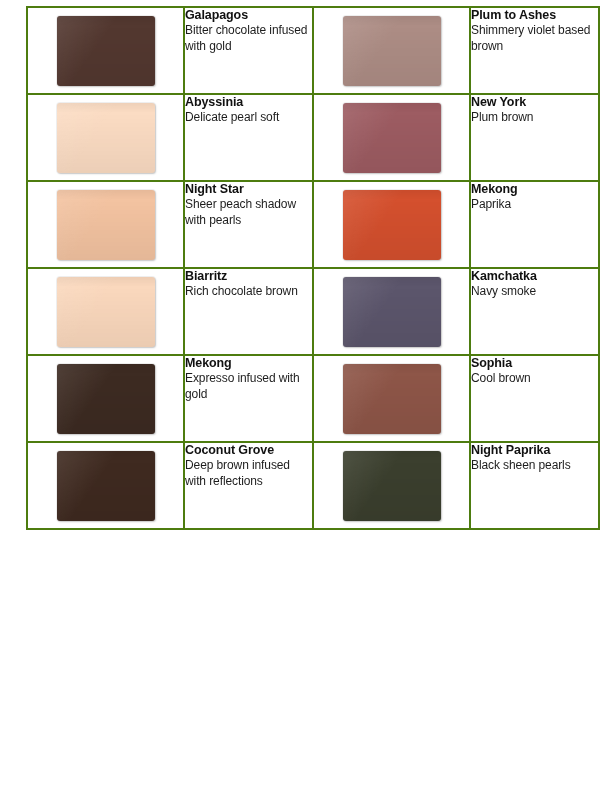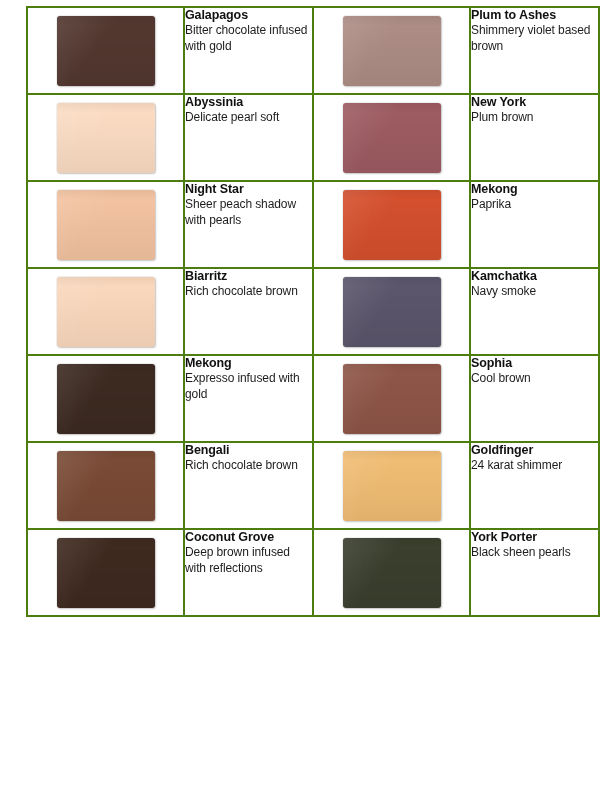--- a/index.html
+++ b/index.html
@@ -181,45 +181,29 @@
           <td class="swatch-cell">
             <div class="swatch" style="background: rgb(142, 86, 72);"></div>
           </td>
           <td class="text-cell">
             <div class="shade-name">Sophia</div>
             <div class="shade-desc">Cool brown</div>
           </td>
         </tr>
         <tr>
           <td class="swatch-cell">
-            <div class="swatch" style="background: rgb(122, 75, 54);"></div>
-          </td>
-          <td class="text-cell">
-            <div class="shade-name">Bengali</div>
-            <div class="shade-desc">Rich chocolate brown</div>
-          </td>
-          <td class="swatch-cell">
-            <div class="swatch" style="background: rgb(240, 189, 116);"></div>
-          </td>
-          <td class="text-cell">
-            <div class="shade-name">Goldfinger</div>
-            <div class="shade-desc">24 karat shimmer</div>
-          </td>
-        </tr>
-        <tr>
-          <td class="swatch-cell">
             <div class="swatch" style="background: rgb(63, 42, 32);"></div>
           </td>
           <td class="text-cell">
             <div class="shade-name">Coconut Grove</div>
             <div class="shade-desc">Deep brown infused with reflections</div>
           </td>
           <td class="swatch-cell">
             <div class="swatch" style="background: rgb(59, 63, 46);"></div>
           </td>
           <td class="text-cell">
-            <div class="shade-name">York Porter</div>
+            <div class="shade-name">Night Paprika</div>
             <div class="shade-desc">Black sheen pearls</div>
           </td>
         </tr>
       </tbody>
   </table>
 </div>
 
 </body></html>

